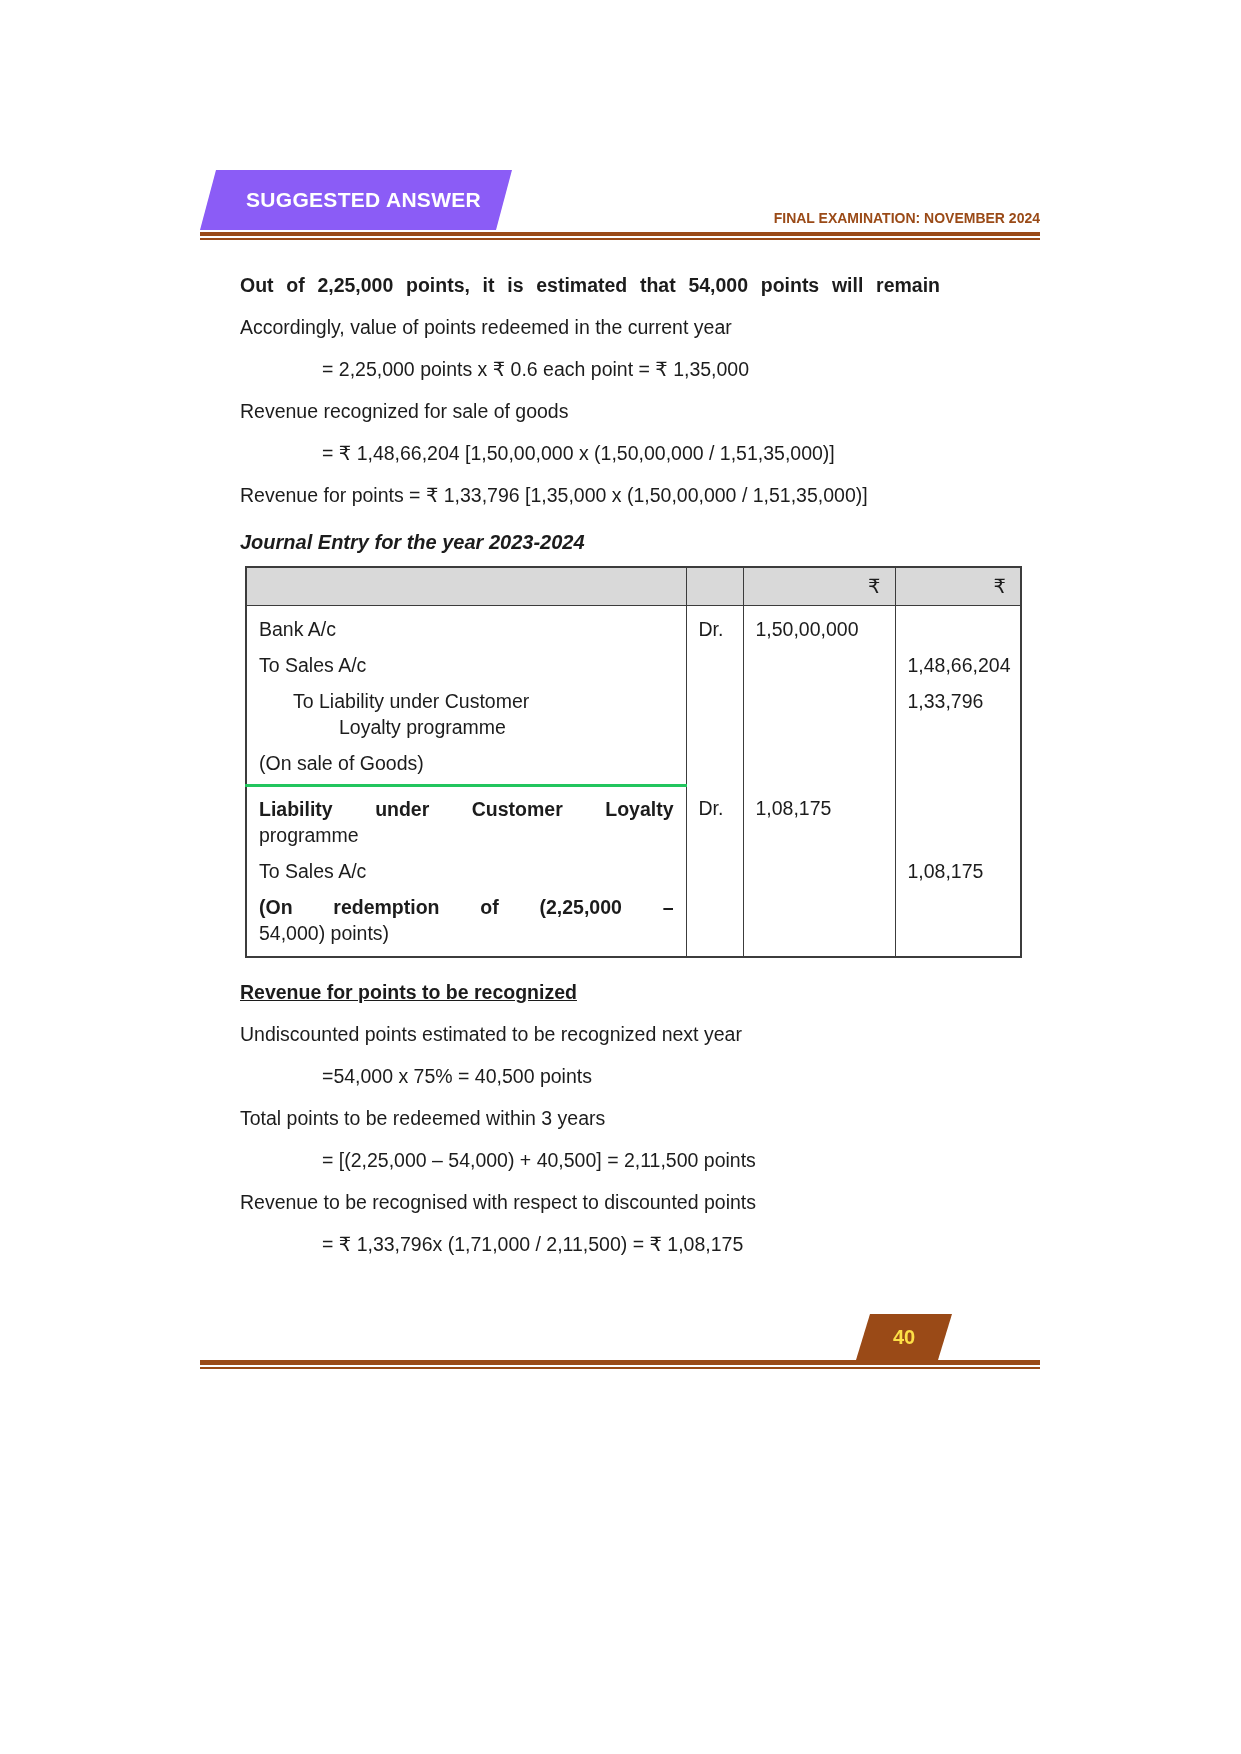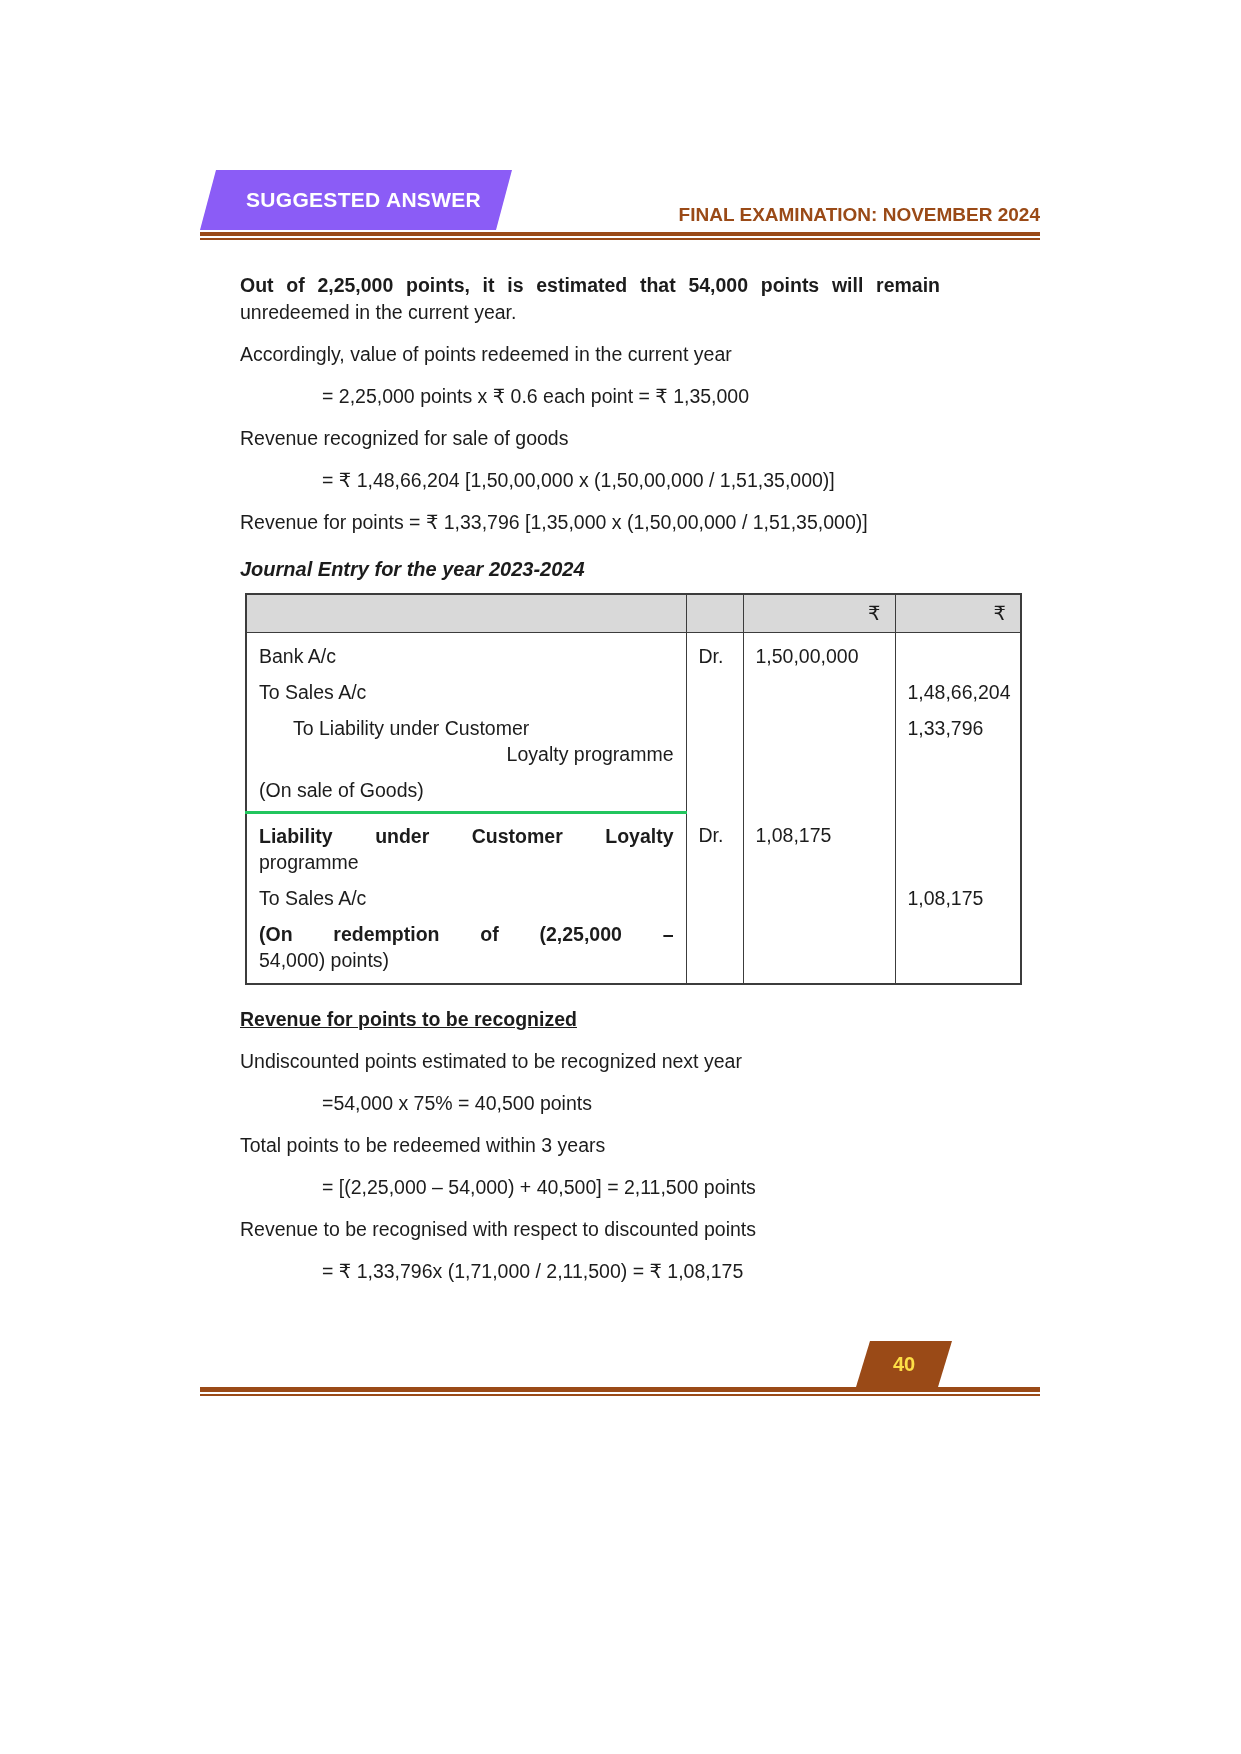--- a/index.html
+++ b/index.html
@@ -18,21 +18,21 @@
     width:312px; height:60px;
     background:#8b5cf6;
     clip-path:polygon(16px 0, 100% 0, calc(100% - 16px) 100%, 0 100%);
     display:flex; align-items:center;
   }
   .banner-label {
     padding-left:46px; color:#ffffff; font-weight:bold;
     font-size:21px; letter-spacing:0.3px; white-space:nowrap;
   }
   .exam-title {
-    color:#9a4a17; font-weight:bold; font-size:19px;
+    color:#9a4a17; font-weight:bold; font-size:14px;
     padding-bottom:4px; white-space:nowrap;
   }
   .rule { margin-top:2px; }
   .rule-thick { height:4px; background:#9a4a17; }
   .rule-thin  { height:2px; background:#9a4a17; margin-top:2px; }
 
   
   .content { margin-left:240px; width:700px; font-size:19.5px; }
   .para { line-height:27px; margin:15px 0; }
   .para.first { margin-top:32px; }
@@ -51,21 +51,21 @@
     border-left:1px solid #3c3c3c; border-right:1px solid #3c3c3c;
     vertical-align:top; padding:5px 12px; line-height:26px;
     font-weight:normal; text-align:left;
   }
   tr.head th {
     background:#d9d9d9; border-bottom:1px solid #3c3c3c;
     height:27px; text-align:right; padding-right:14px;
   }
   td.amount { text-align:right; padding-right:14px; }
   .ind1 { padding-left:34px; }
-  .ind2 { padding-left:80px;text-align:right; }
+  .ind2 { padding-left:80px; }
   tr.narr1 td.narr-cell { border-bottom:3px solid #22c55e; padding-bottom:8px; }
   tr.r-bank td { padding-top:10px; }
   tr.r-liab td { padding-top:9px; }
   tr.r-narr2 td { padding-bottom:10px; }
 
   
   .section-heading { font-weight:bold; margin-top:21px;text-decoration:underline; }
 
   
   .footer { margin-left:200px; width:840px; margin-top:56px; }
@@ -94,21 +94,20 @@
     <div class="rule">
       <div class="rule-thick"></div>
       <div class="rule-thin"></div>
     </div>
   </div>
 
   <div class="content">
 
     <div class="para first">
       <div class="spread">Out of 2,25,000 points, it is estimated that 54,000 points will remain</div>
-      <div>unredeemed in the current year.</div>
     </div>
 
     <div class="para">Accordingly, value of points redeemed in the current year</div>
 
     <div class="para formula">= 2,25,000 points x ₹ 0.6 each point = ₹ 1,35,000</div>
 
     <div class="para">Revenue recognized for sale of goods</div>
 
     <div class="para formula">= ₹ 1,48,66,204 [1,50,00,000 x (1,50,00,000 / 1,51,35,000)]</div>
 

